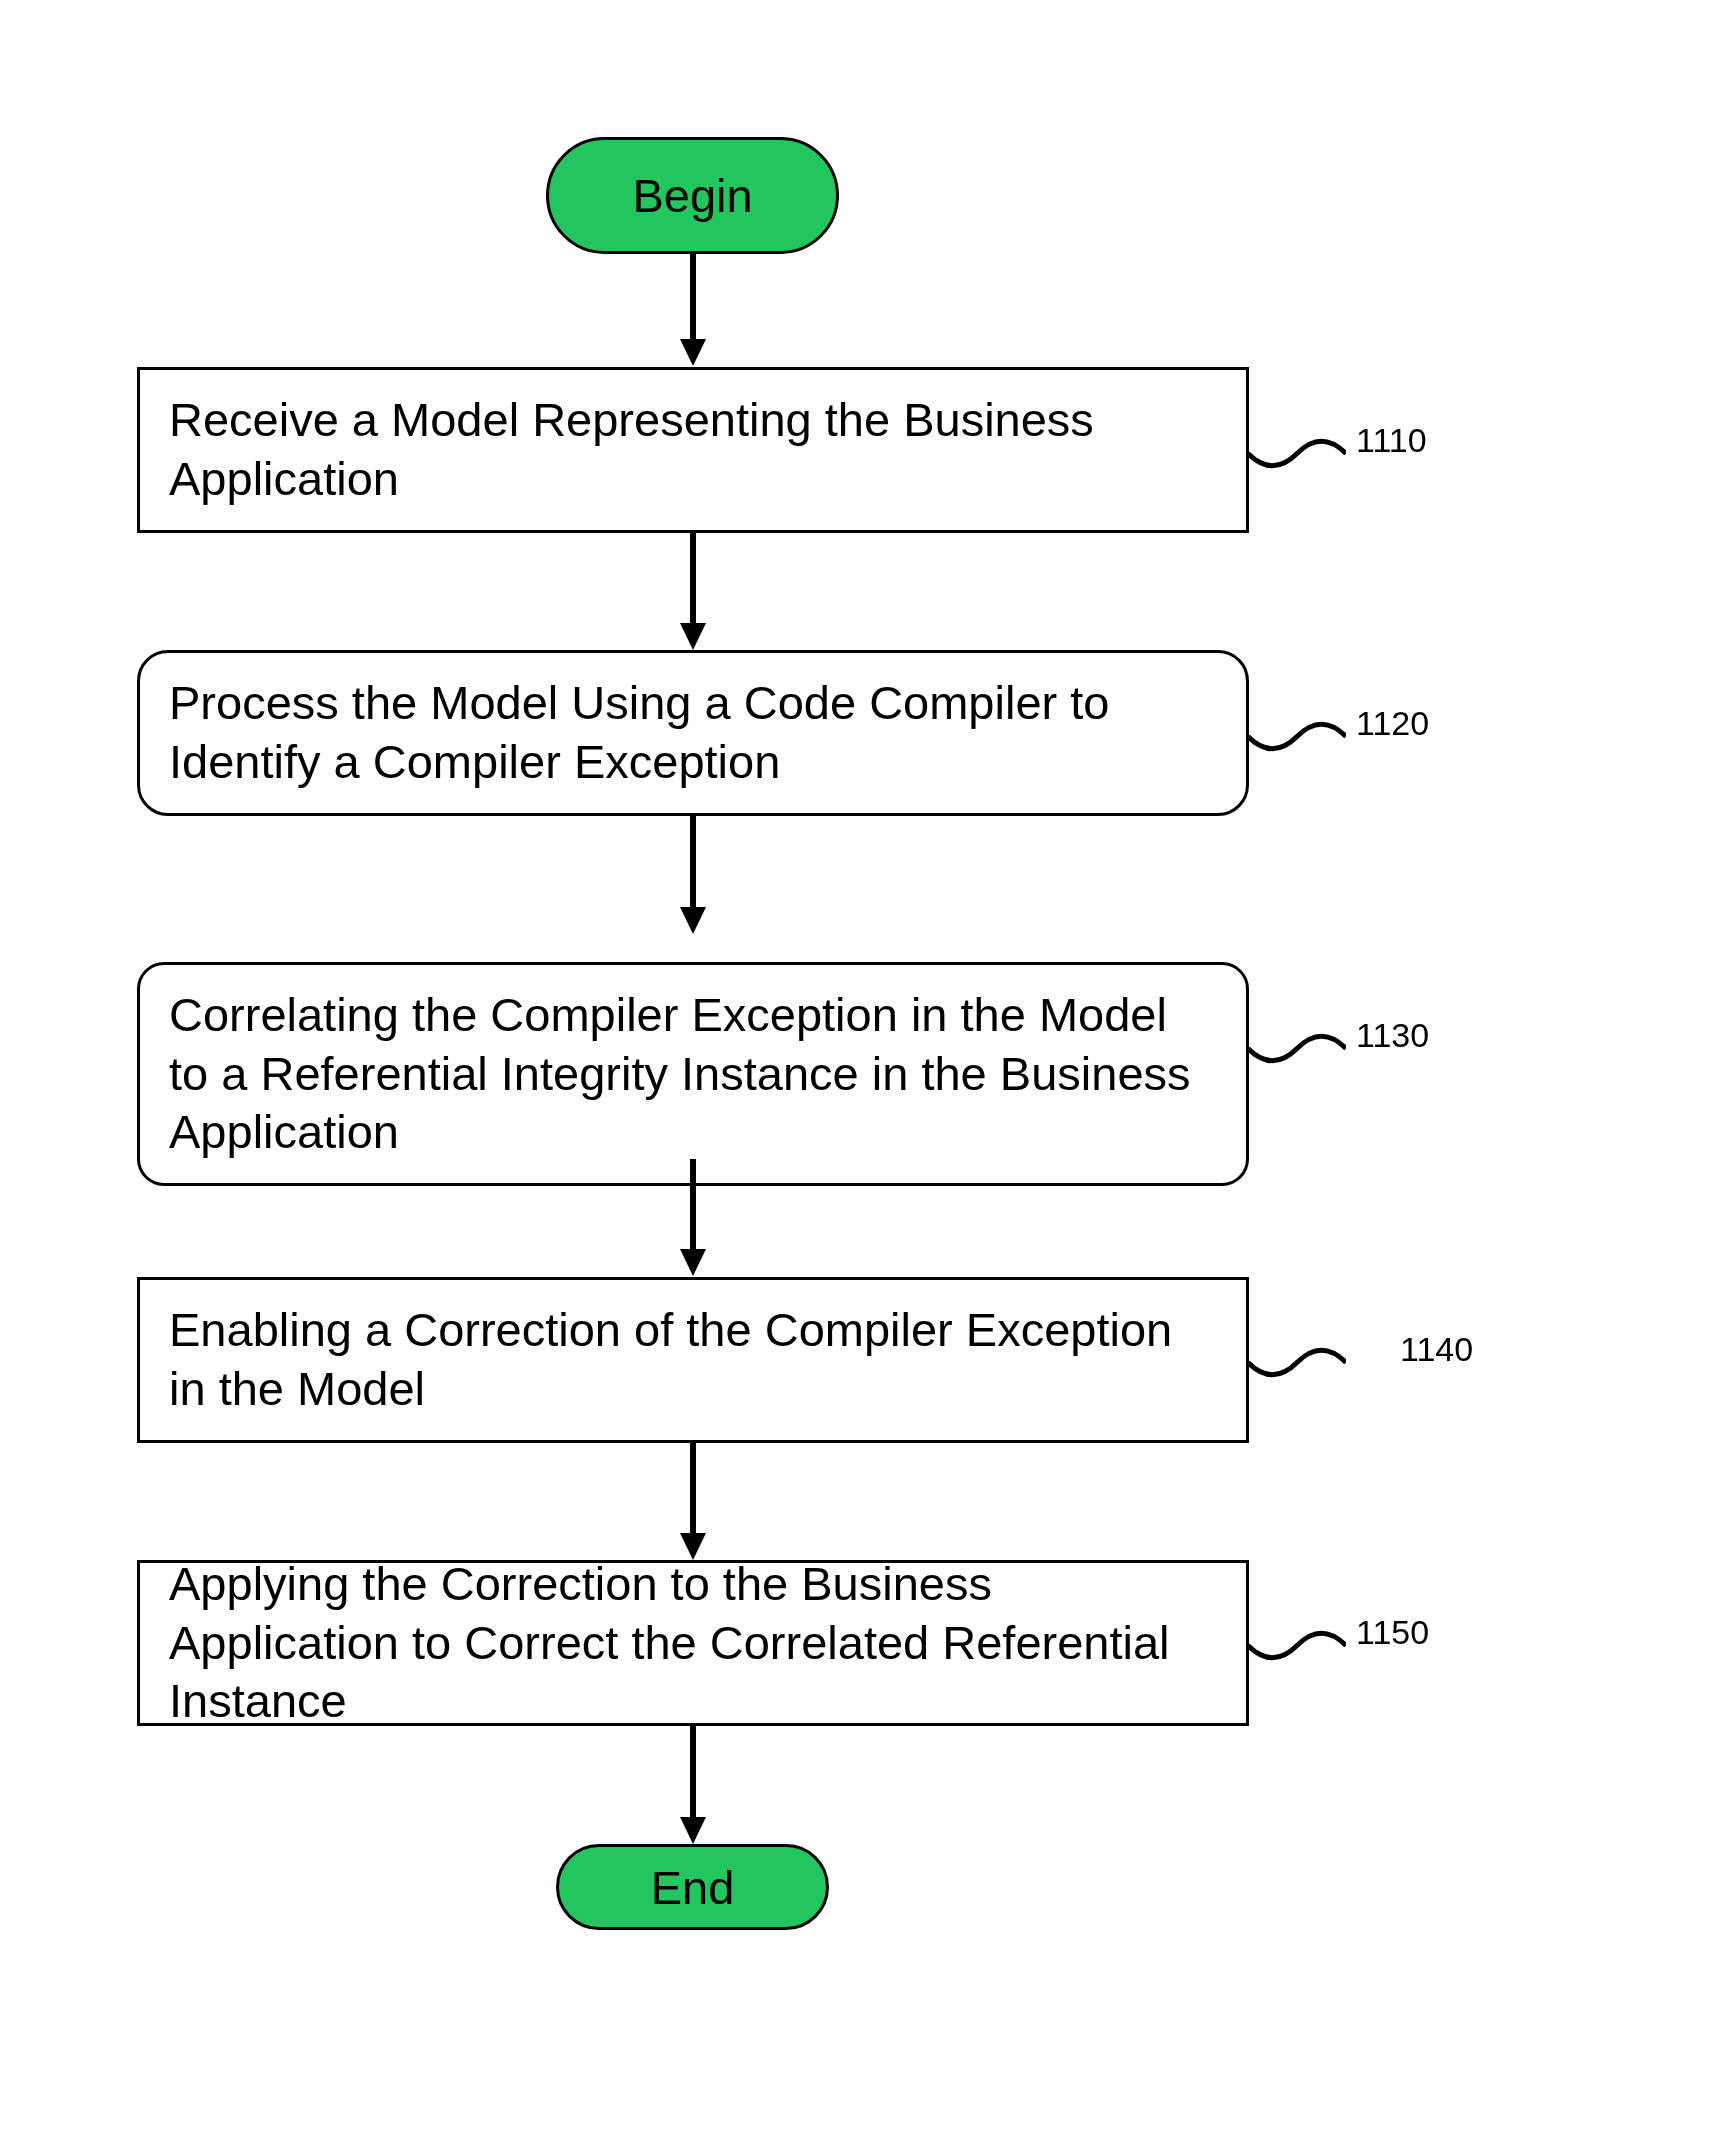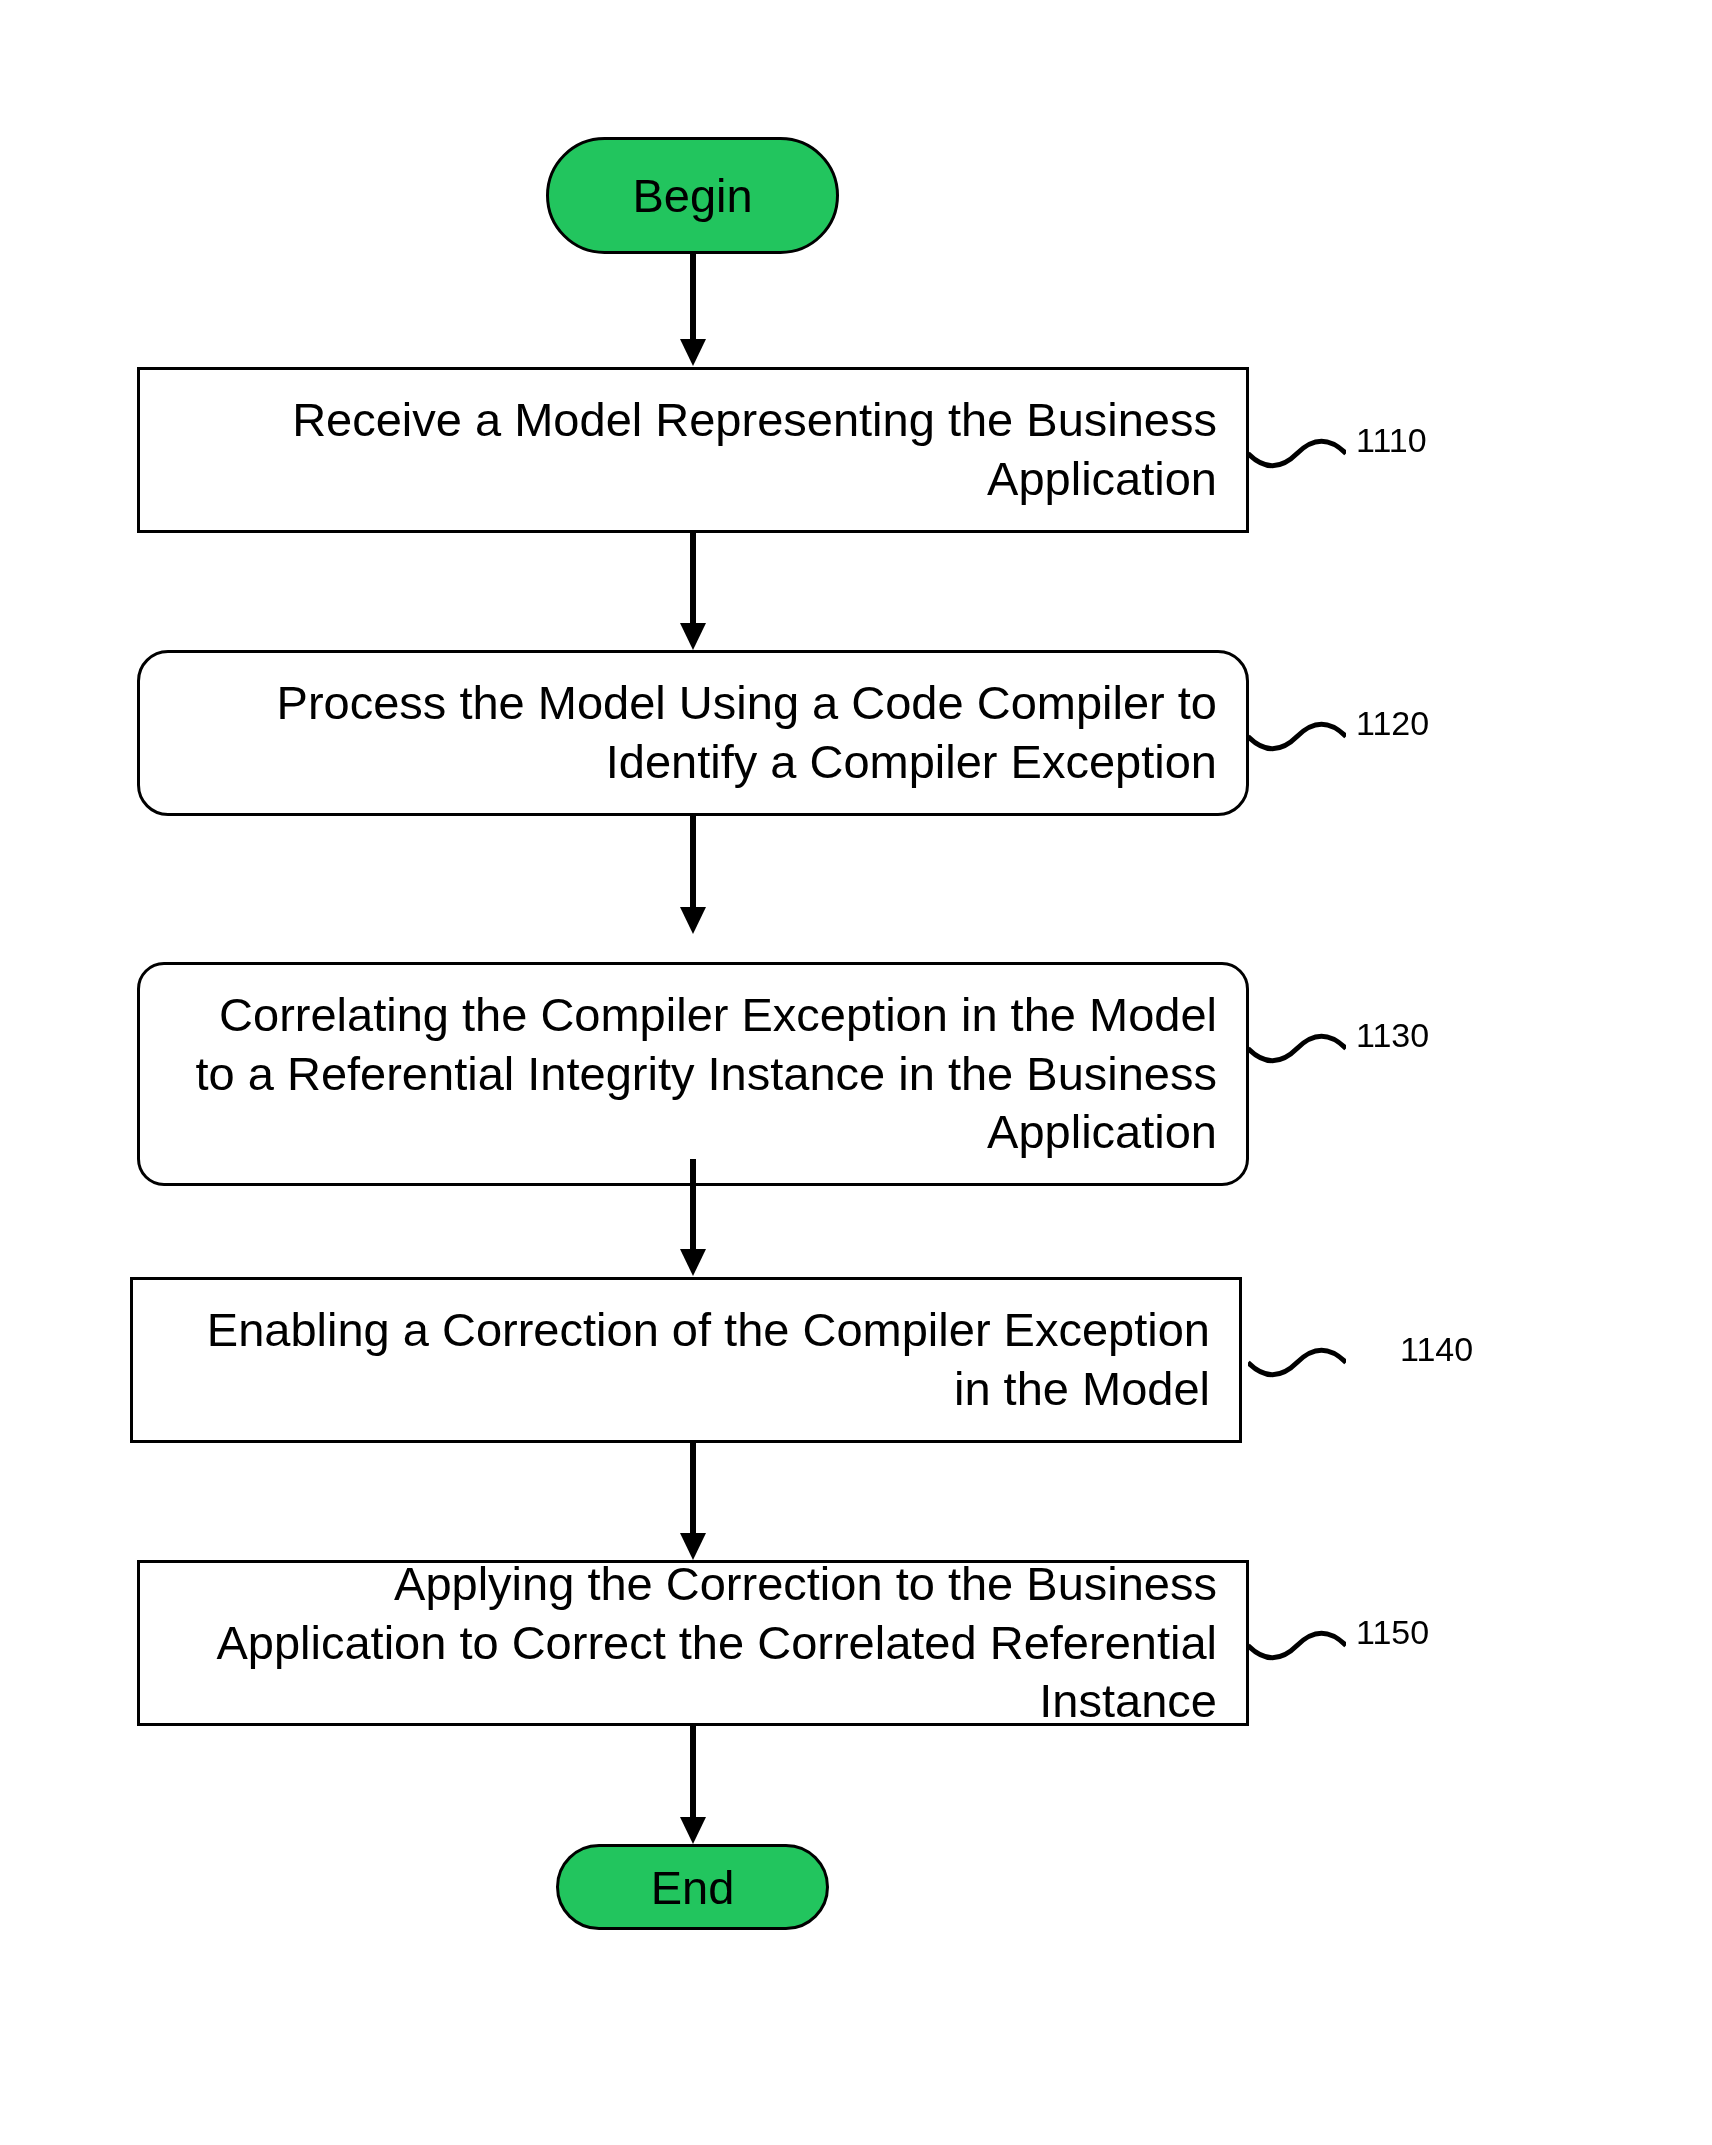--- a/index.html
+++ b/index.html
@@ -30,21 +30,21 @@
     background: #22c55e;
     box-sizing: border-box;
   }
   .process {
     position: absolute;
     border: 3.9px solid #000;
     background: #fff;
     display: flex;
     align-items: center;
     justify-content: center;
-    text-align: right;
+    text-align: left;
     font-size: 47px;
     line-height: 1.25;
     padding: 11px 29px;
     box-sizing: border-box;
   }
   .ref-label {
     position: absolute;
     font-size: 34px;
     font-weight: 400;
   }
@@ -102,21 +102,21 @@
     <span>Correlating the Compiler Exception in the Model to a Referential Integrity Instance in the Business Application</span>
   </div>
   <svg class="curve" style="left:1248px; top:1024px;" width="98" height="49" viewBox="0 0 100 50">
     <path d="M0 25 Q 25 50 50 25 Q 75 0 100 25" stroke="#000" stroke-width="5" fill="none"></path>
   </svg>
   <div class="ref-label" style="left:1356px; top:1016px;">1130</div>
 
   <div class="arrow-line" style="left:690px; top:1159px; width:5.9px; height:93px;"></div>
   <div class="arrow-head" style="left:680px; top:1249px;"></div>
 
-  <div class="process" style="left:130px; top:1277px; width:1112px; height:166px;">
+  <div class="process" style="left:137px; top:1277px; width:1112px; height:166px;">
     <span>Enabling a Correction of the Compiler Exception in the Model</span>
   </div>
   <svg class="curve" style="left:1248px; top:1338px;" width="98" height="49" viewBox="0 0 100 50">
     <path d="M0 25 Q 25 50 50 25 Q 75 0 100 25" stroke="#000" stroke-width="5" fill="none"></path>
   </svg>
   <div class="ref-label" style="left:1356px; top:1330px;margin-left:44px;">1140</div>
 
   <div class="arrow-line" style="left:690px; top:1442px; width:5.9px; height:93px;"></div>
   <div class="arrow-head" style="left:680px; top:1533px;"></div>
 

